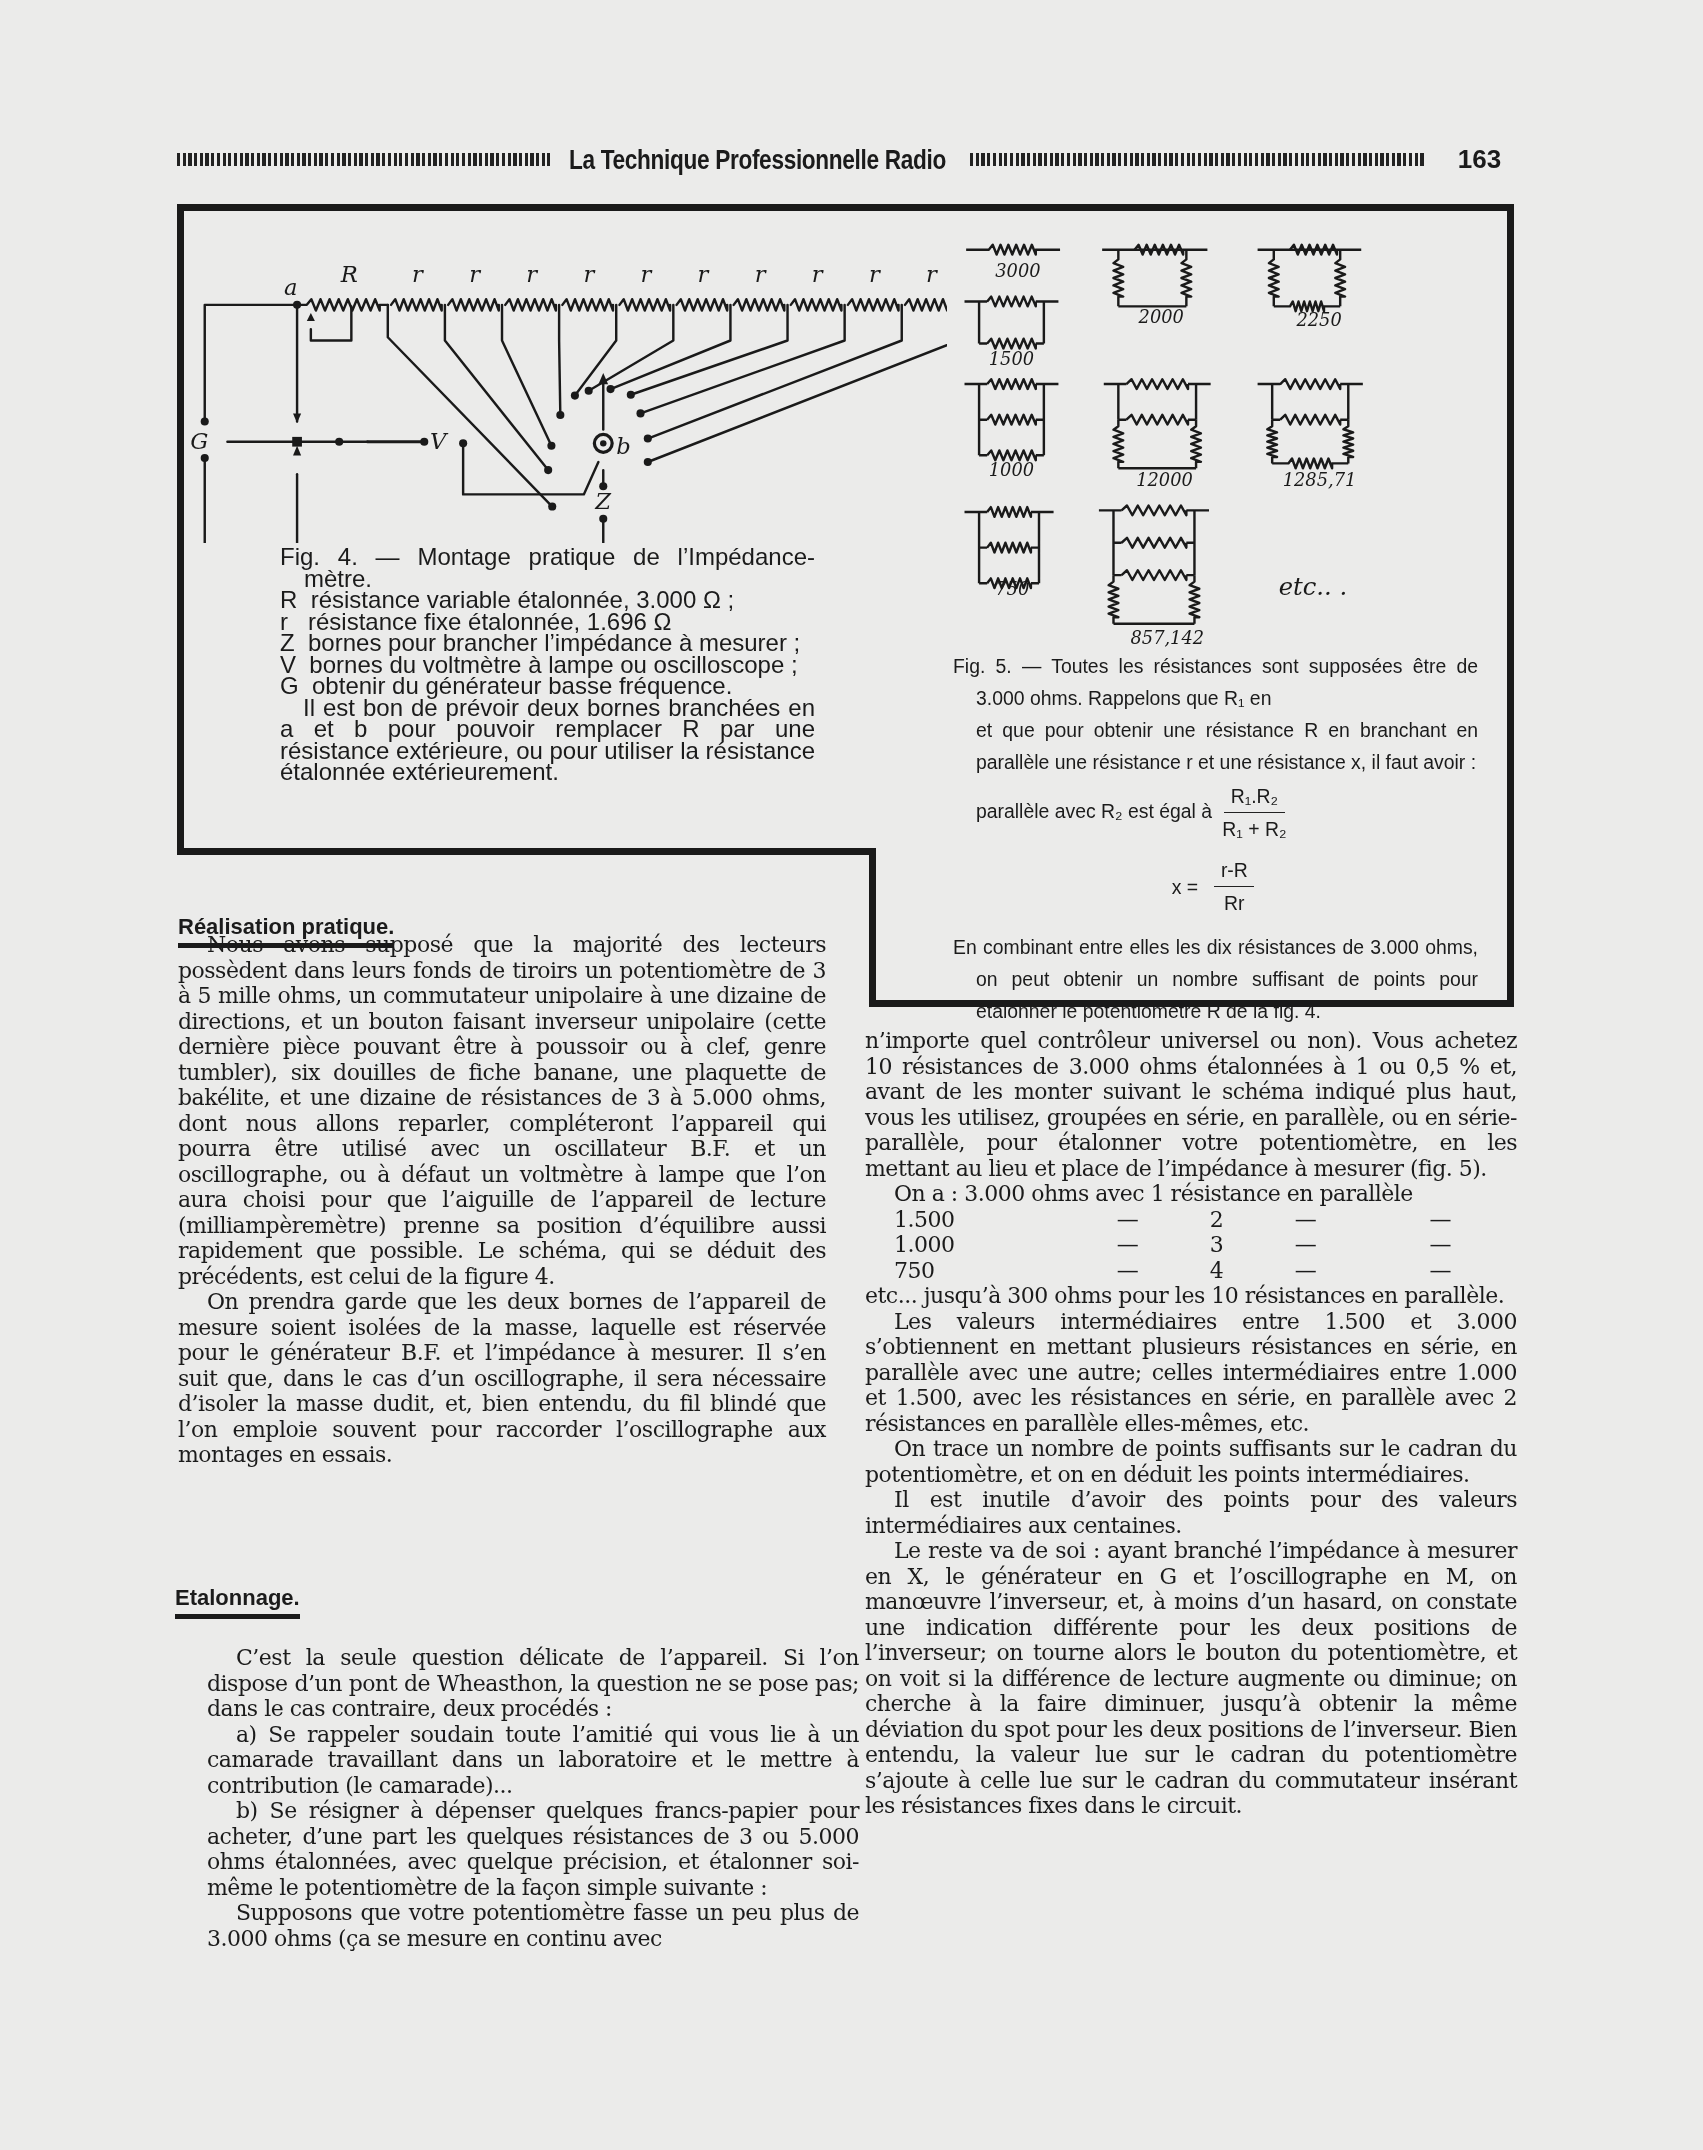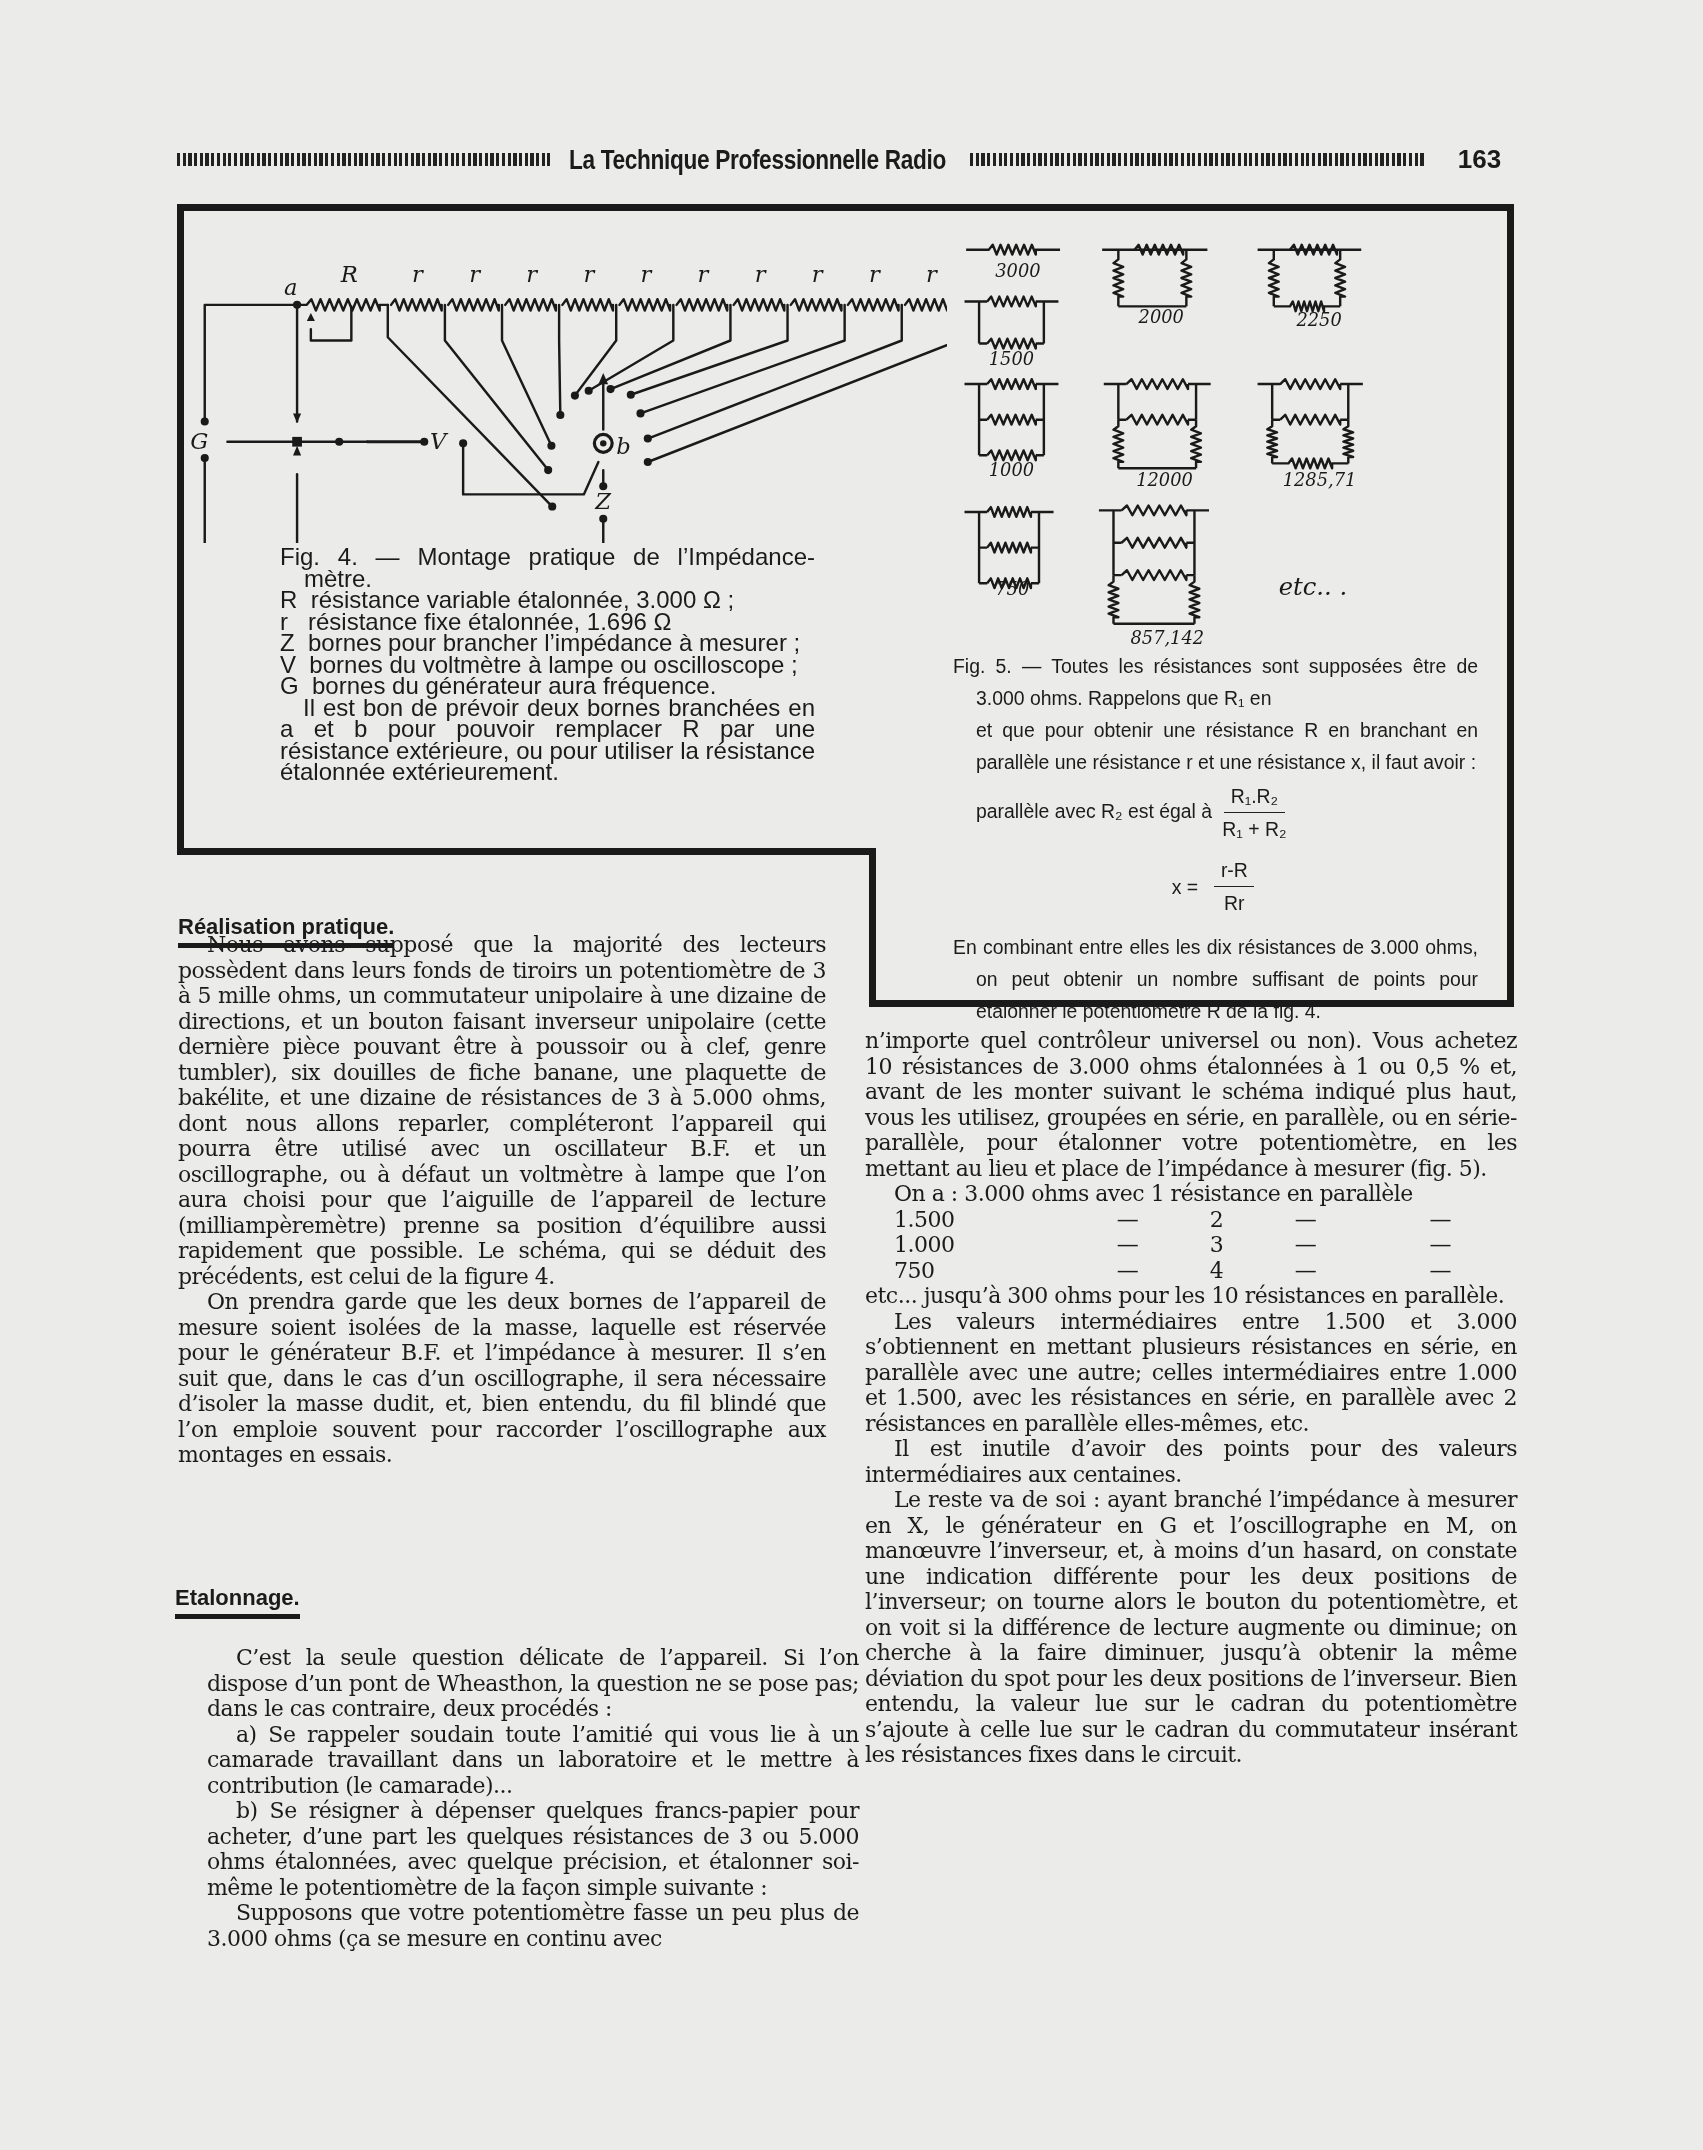--- a/index.html
+++ b/index.html
@@ -158,21 +158,21 @@
   </svg>
 </div>
 
 <div class="caption4 sans">
   <p class="hang">Fig. 4. — Montage pratique de l’Impédance-mètre.</p>
   <div>
     <p class="hang"><span>R</span>&nbsp;&nbsp;<span>résistance variable étalonnée, 3.000 Ω ;</span></p>
     <p class="hang"><span>r</span>&nbsp;&nbsp;&nbsp;<span>résistance fixe étalonnée, 1.696 Ω</span></p>
     <p class="hang"><span>Z</span>&nbsp;&nbsp;<span>bornes pour brancher l’impédance à mesurer ;</span></p>
     <p class="hang"><span>V</span>&nbsp;&nbsp;<span>bornes du voltmètre à lampe ou oscilloscope ;</span></p>
-    <p class="hang"><span>G</span>&nbsp;&nbsp;<span>bornes du générateur aura fréquence.</span></p>
+    <p class="hang"><span>G</span>&nbsp;&nbsp;<span>obtenir du générateur basse fréquence.</span></p>
   </div>
   <p class="para">Il est bon de prévoir deux bornes branchées en a et b pour pouvoir remplacer R par une résistance extérieure, ou pour utiliser la résistance étalonnée extérieurement.</p>
 </div>
 
 <div class="fig5">
   <svg id="fig5svg" width="519" height="421" viewBox="0 0 640 520">
     <g id="nets" stroke="#1a1a1a" stroke-width="3" fill="none" stroke-linejoin="round">
         <path d="M12 28 L40 28 40 28 L44.833333333333336 22 L49.666666666666664 34 L54.5 22 L59.33333333333333 34 L64.16666666666666 22 L69 34 L73.83333333333333 22 L78.66666666666666 34 L83.5 22 L88.33333333333333 34 L93.16666666666666 22 L98 34 L98 28 L128 28"></path>
         <path d="M10 92 L28 92 L28 144 M108 92 L108 144 M108 92 L126 92 M38 92 L43 86 L48 98 L53 86 L58 98 L63 86 L68 98 L73 86 L78 98 L83 86 L88 98 L93 86 L98 98 L98 92 M28 92 L38 92 M98 92 L108 92 M38 144 L43 138 L48 150 L53 138 L58 150 L63 138 L68 150 L73 138 L78 150 L83 138 L88 150 L93 138 L98 150 L98 144 M28 144 L38 144 M98 144 L108 144"></path>
         <path d="M10 194 L28 194 L28 282 M108 194 L108 282 M108 194 L126 194 M38 194 L43 188 L48 200 L53 188 L58 200 L63 188 L68 200 L73 188 L78 200 L83 188 L88 200 L93 188 L98 200 L98 194 M28 194 L38 194 M98 194 L108 194 M38 238 L43 232 L48 244 L53 232 L58 244 L63 232 L68 244 L73 232 L78 244 L83 232 L88 244 L93 232 L98 244 L98 238 M28 238 L38 238 M98 238 L108 238 M38 282 L43 276 L48 288 L53 276 L58 288 L63 276 L68 288 L73 276 L78 288 L83 276 L88 288 L93 276 L98 288 L98 282 M28 282 L38 282 M98 282 L108 282"></path>
@@ -268,16 +268,17 @@
       <td class="val">750</td>
       <td class="dash">—</td>
       <td class="n">4</td>
       <td class="dash2">—</td>
       <td class="dash3">—</td>
     </tr>
   </tbody>
     </table>
   <p class="noind">etc... jusqu’à 300 ohms pour les 10 résistances en parallèle.</p>
   <p>Les valeurs intermédiaires entre 1.500 et 3.000 s’obtiennent en mettant plusieurs résistances en série, en parallèle avec une autre; celles intermédiaires entre 1.000 et 1.500, avec les résistances en série, en parallèle avec 2 résistances en parallèle elles-mêmes, etc.</p>
+  <p>On trace un nombre de points suffisants sur le cadran du potentiomètre, et on en déduit les points intermédiaires.</p>
   <p>Il est inutile d’avoir des points pour des valeurs intermédiaires aux centaines.</p>
   <p>Le reste va de soi : ayant branché l’impédance à mesurer en X, le générateur en G et l’oscillographe en M, on manœuvre l’inverseur, et, à moins d’un hasard, on constate une indication différente pour les deux positions de l’inverseur; on tourne alors le bouton du potentiomètre, et on voit si la différence de lecture augmente ou diminue; on cherche à la faire diminuer, jusqu’à obtenir la même déviation du spot pour les deux positions de l’inverseur. Bien entendu, la valeur lue sur le cadran du potentiomètre s’ajoute à celle lue sur le cadran du commutateur insérant les résistances fixes dans le circuit.</p>
 </div>
 
 
 </body></html>

